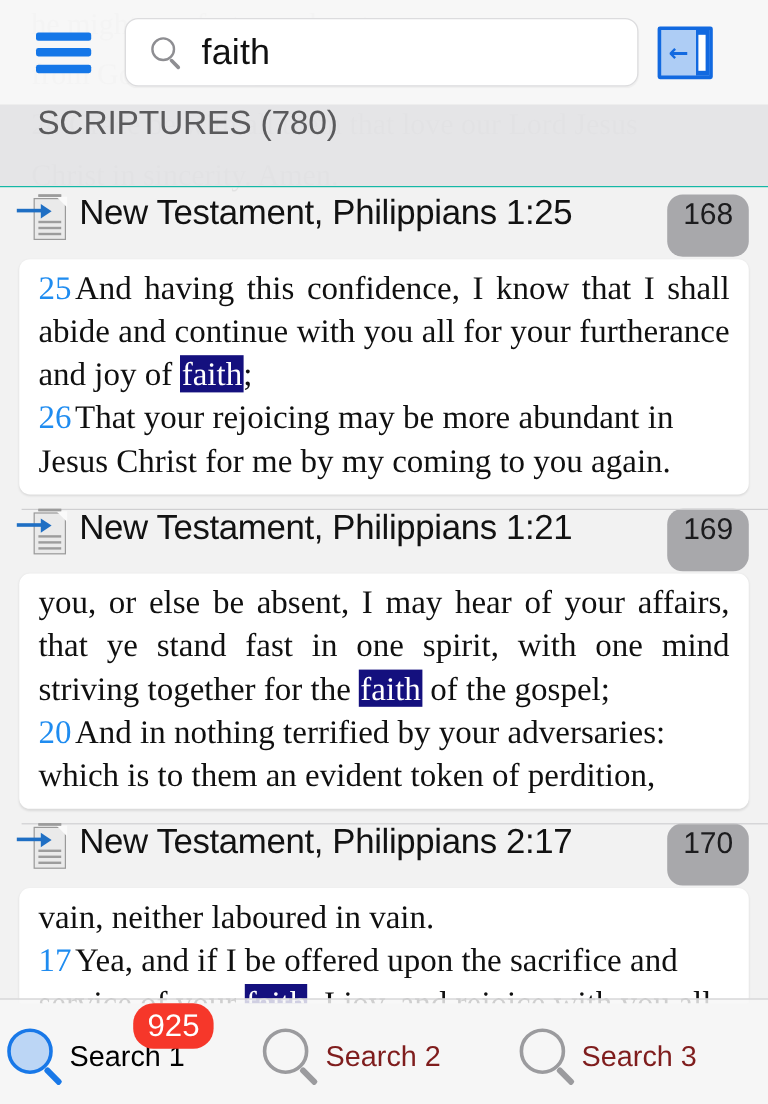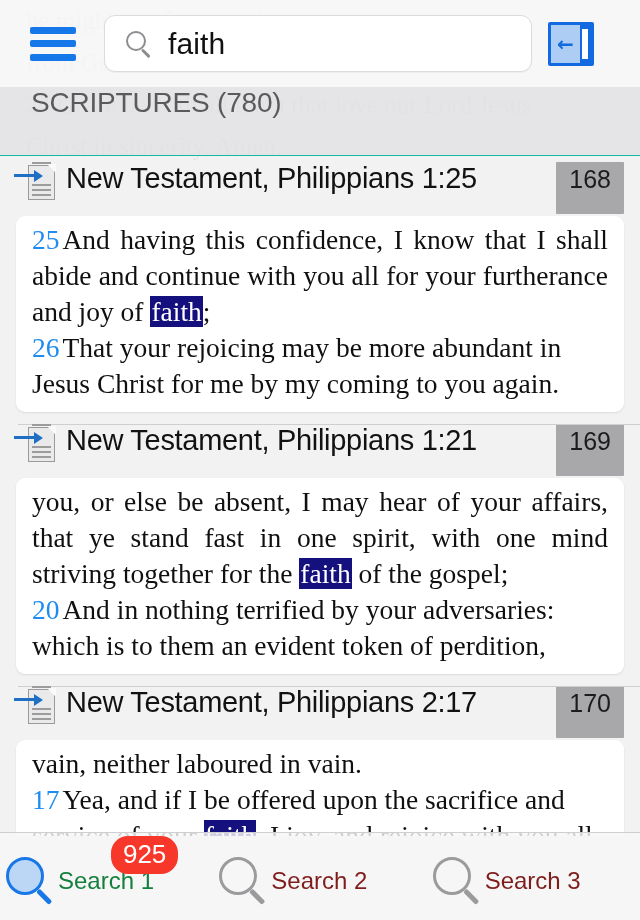--- a/index.html
+++ b/index.html
@@ -204,21 +204,21 @@
     font-size: 29px;
     color: #121212;
     letter-spacing: -0.3px;
     white-space: nowrap;
     flex: 1;
   }
   .pagebadge {
     background: #a8a8ab;
     color: #1c1c1e;
     font-size: 25px;
-    border-radius: 1px;
+    border-radius: 13px;
     padding: 3px 13px 5px 13px;
     flex: 0 0 auto;
   }
   .verse-card {
     background: #fff;
     margin: 2px 16px 12px 16px;
     border-radius: 9px;
     padding: 6px 16px 10px 16px;
     box-shadow: 0 1px 2px rgba(0,0,0,0.10);
     font-family: "Liberation Serif", serif;
@@ -272,21 +272,21 @@
   .tab.active .tabicon .ring {
     border-color: #1878e8;
     background: #bcd6f5;
   }
   .tab.active .tabicon .handle { background: #1878e8; }
   .tablabel {
     font-size: 24px;
     color: #7f1d1d;
     margin-top: 2px;
   }
-  .tab.active .tablabel { color: #15803d; }
+  .tab.active .tablabel { color: #000000; }
   .redbadge {
     position: absolute;
     left: 52%; top: 3px;
     background: #f6372a;
     color: #fff;
     font-size: 26px;
     line-height: 26px;
     border-radius: 17px;
     padding: 5px 12px 7px 12px;
     min-width: 50px;

